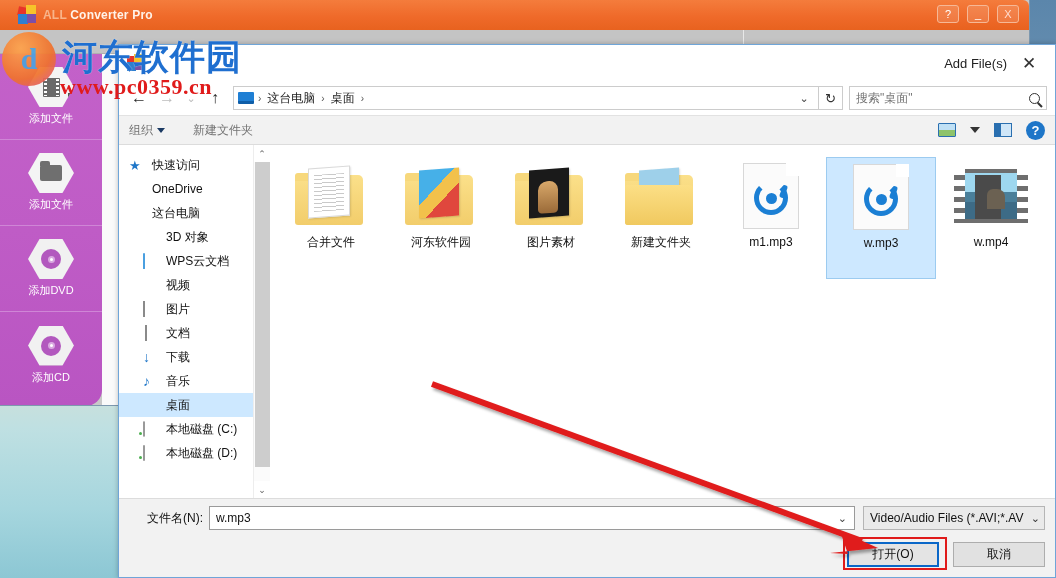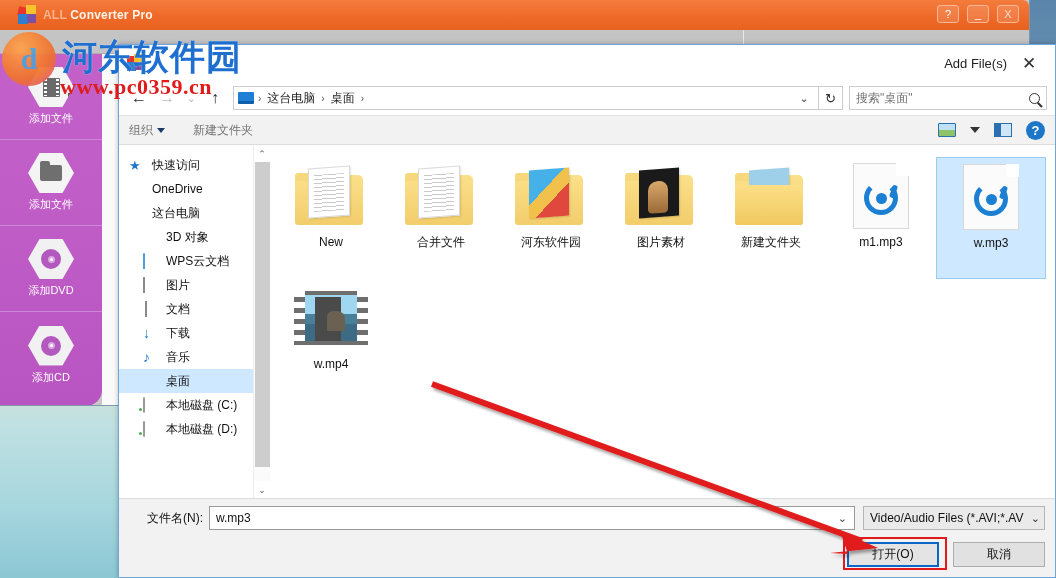--- a/index.html
+++ b/index.html
@@ -486,20 +486,24 @@
       </div>
       <div class="nav-row indent">
         <span class="ni"><span class="ni-3d"></span></span>
         <span>3D 对象</span>
       </div>
       <div class="nav-row indent">
         <span class="ni"><span class="ni-wps"></span></span>
         <span>WPS云文档</span>
       </div>
       <div class="nav-row indent">
+        <span class="ni"><span class="ni-vid"></span></span>
+        <span>视频</span>
+      </div>
+      <div class="nav-row indent">
         <span class="ni"><span class="ni-pic"></span></span>
         <span>图片</span>
       </div>
       <div class="nav-row indent">
         <span class="ni"><span class="ni-doc"></span></span>
         <span>文档</span>
       </div>
       <div class="nav-row indent">
         <span class="ni ni-dl">↓</span>
         <span>下载</span>
@@ -526,30 +530,20 @@
       <div class="sb-arrow">⌃</div>
       <div class="sb-track">
         <div class="sb-thumb"></div>
       </div>
       <div class="sb-arrow">⌄</div>
     </div>
 
     <div id="file-pane">
       <div class="grid">
 
-        <div class="tile">
-          <div class="thumb">
-            <div class="folder">
-                <div class="back"></div>
-                <div class="tab"></div>
-                <div class="sheet lines"></div>
-              </div>
-          </div>
-          <div class="name">New</div>
-        </div>
 
         <div class="tile">
           <div class="thumb">
             <div class="folder">
                 <div class="back"></div>
                 <div class="tab"></div>
                 <div class="sheet lines"></div>
               </div>
           </div>
           <div class="name">合并文件</div>

